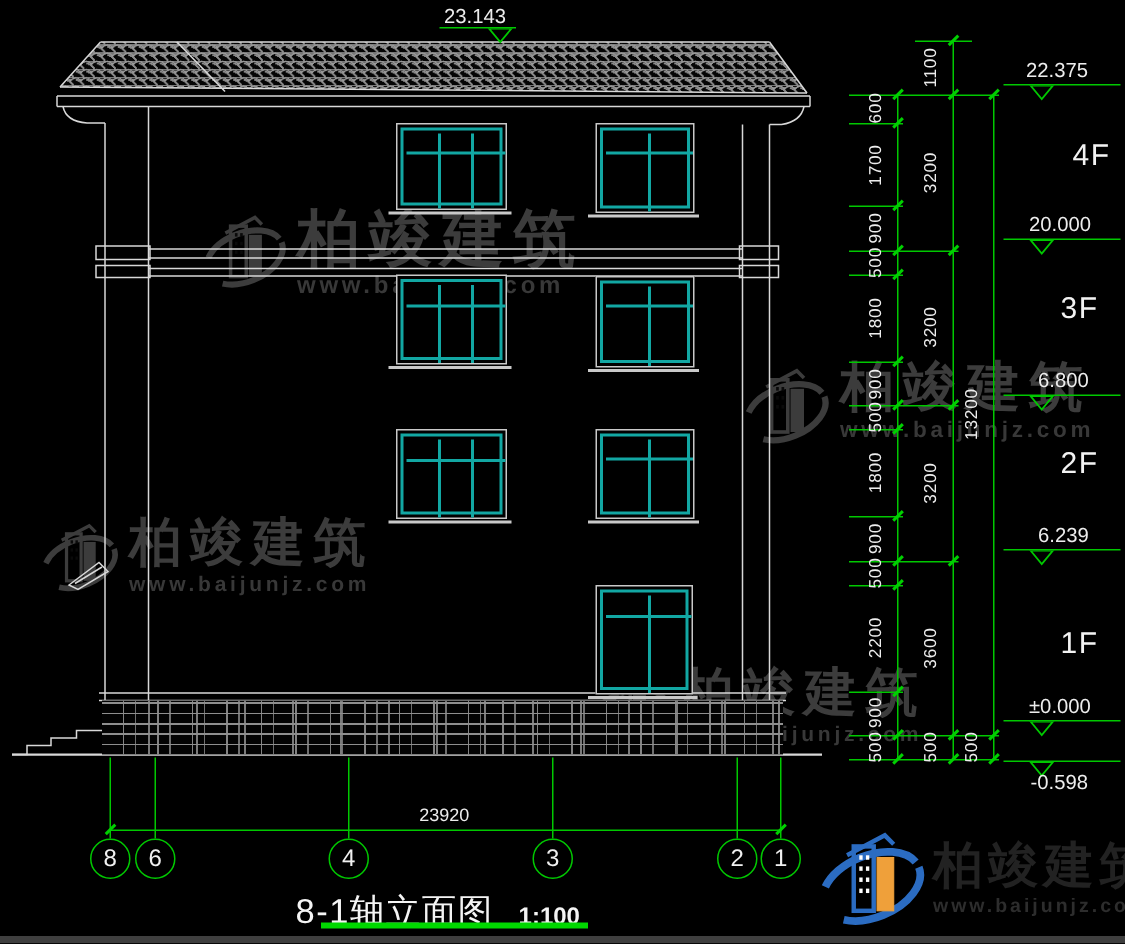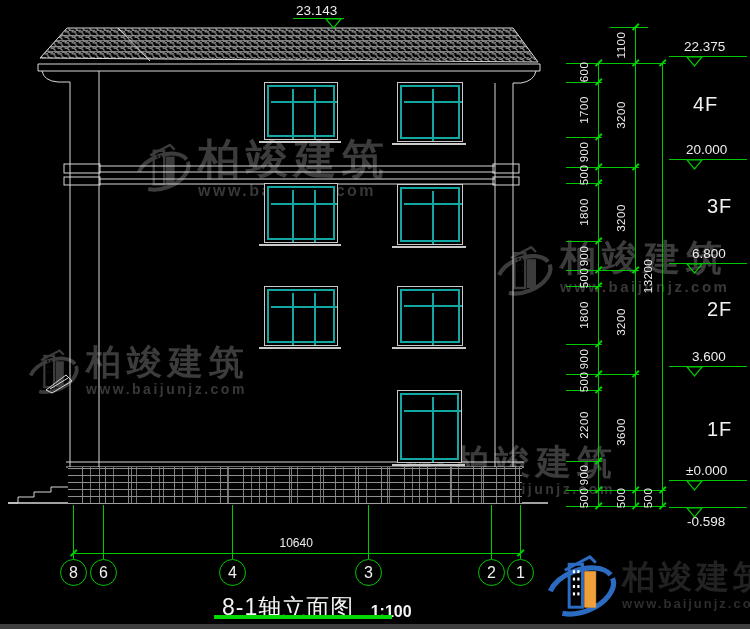--- a/index.html
+++ b/index.html
@@ -35,21 +35,21 @@
   .win{position:absolute;border:1.5px solid #c9c9c9;z-index:4;background:#000;}
   .win .inner{position:absolute;left:2px;top:2px;right:2px;bottom:2px;border:2px solid var(--cy);}
   .win .mull{position:absolute;background:var(--cy);}
   .sill{position:absolute;height:1.5px;background:#c9c9c9;z-index:4;}
   
   .wm{position:absolute;z-index:1;display:flex;align-items:flex-start;}
   .wm .txt{display:flex;flex-direction:column;margin-left:6px;}
   .wm .brand{font-weight:bold;color:#3c3c3c;line-height:1;letter-spacing:6px;white-space:nowrap;}
   .wm .url{font-weight:bold;color:#383838;letter-spacing:2.5px;white-space:nowrap;margin-top:2px;}
   
-  .titleblock{left:222px;top:592px;z-index:6;}
+  .titleblock{left:197px;top:592px;z-index:6;}
   .maintitle{color:#f4f4f4;font-size:23px;letter-spacing:1px;display:inline-block;vertical-align:bottom;}
   .titlescale{color:#f4f4f4;font-size:16px;font-weight:bold;margin-left:12px;display:inline-block;vertical-align:bottom;padding-bottom:2px;}
   .underline{left:214px;top:615px;width:178px;height:4px;background:#00d800;z-index:6;}
   
   .logo{left:544px;top:548px;z-index:9;display:flex;align-items:center;}
   .logo .txt{display:flex;flex-direction:column;margin-left:4px;}
   .logo .brand{font-weight:bold;color:#222;font-size:33px;line-height:1;letter-spacing:4px;white-space:nowrap;}
   .logo .url{font-weight:bold;color:#2d2d2d;font-size:13px;letter-spacing:2px;white-space:nowrap;margin-top:3px;}
 </style>
 </head>
@@ -267,36 +267,36 @@
       <div class="lvltext" style="left: 686px; top: 142px;">20.000</div>
       <div class="gline" style="left: 669px; top: 159px; width: 78px; height: 1px;"></div>
       <svg width="18" height="11" style="position: absolute; left: 686px; top: 160px; z-index: 5;">
         <path d="M1,0 L16,0 L8.5,9 Z" fill="none" stroke="#00c800" stroke-width="1.2"></path>
       </svg>
       <div class="lvltext" style="left: 692px; top: 246px;">6.800</div>
       <div class="gline" style="left: 669px; top: 263px; width: 78px; height: 1px;"></div>
       <svg width="18" height="11" style="position: absolute; left: 686px; top: 264px; z-index: 5;">
         <path d="M1,0 L16,0 L8.5,9 Z" fill="none" stroke="#00c800" stroke-width="1.2"></path>
       </svg>
-      <div class="lvltext" style="left: 692px; top: 349px;">3.600</div>
+      <div class="lvltext" style="left: 692px; top: 349px;">6.239</div>
       <div class="gline" style="left: 669px; top: 366px; width: 78px; height: 1px;"></div>
       <svg width="18" height="11" style="position: absolute; left: 686px; top: 367px; z-index: 5;">
         <path d="M1,0 L16,0 L8.5,9 Z" fill="none" stroke="#00c800" stroke-width="1.2"></path>
       </svg>
       <div class="lvltext" style="left: 686px; top: 463px;">±0.000</div>
       <div class="gline" style="left: 669px; top: 480px; width: 78px; height: 1px;"></div>
       <svg width="18" height="11" style="position: absolute; left: 686px; top: 481px; z-index: 5;">
         <path d="M1,0 L16,0 L8.5,9 Z" fill="none" stroke="#00c800" stroke-width="1.2"></path>
       </svg>
       <div class="lvltext" style="left: 687px; top: 514px;">-0.598</div>
       <div class="gline" style="left: 669px; top: 507px; width: 78px; height: 1px;"></div>
       <svg width="18" height="11" style="position: absolute; left: 686px; top: 508px; z-index: 5;">
         <path d="M1,0 L16,0 L8.5,9 Z" fill="none" stroke="#00c800" stroke-width="1.2"></path>
       </svg>
-      <div class="floorlabel" style="left: 693px; top: 93px;">4F</div>
+      <div class="floorlabel" style="left: 715px; top: 93px;">4F</div>
       <div class="floorlabel" style="left: 707px; top: 195px;">3F</div>
       <div class="floorlabel" style="left: 707px; top: 298px;">2F</div>
       <div class="floorlabel" style="left: 707px; top: 418px;">1F</div>
       <div class="win" style="left: 264px; top: 82px; width: 72px; height: 56px; --cy: #12a7a3;">
         <div class="inner">
           <div class="mull" style="left: 23.3333px; top: 2px; width: 2px; height: 50px;"></div>
           <div class="mull" style="left: 44.6667px; top: 2px; width: 2px; height: 50px;"></div>
           <div class="mull" style="left: 2px; top: 14.4px; width: 66px; height: 2px;"></div>
         </div>
       </div>
@@ -347,21 +347,21 @@
       <div class="sill" style="left: 392px; top: 464px; width: 73px;"></div>
       <div class="gline" style="left: 73px; top: 505px; width: 1px; height: 54px;"></div>
       <div class="gline" style="left: 103px; top: 505px; width: 1px; height: 54px;"></div>
       <div class="gline" style="left: 232px; top: 505px; width: 1px; height: 54px;"></div>
       <div class="gline" style="left: 368px; top: 505px; width: 1px; height: 54px;"></div>
       <div class="gline" style="left: 491px; top: 505px; width: 1px; height: 54px;"></div>
       <div class="gline" style="left: 520px; top: 505px; width: 1px; height: 54px;"></div>
       <div class="gline" style="left: 73px; top: 553px; width: 447px; height: 1px;"></div>
       <div class="tick" style="left: 69px; top: 552px;"></div>
       <div class="tick" style="left: 516px; top: 552px;"></div>
-      <div class="dimtext" style="left: 279.5px; top: 536px;">10640</div>
+      <div class="dimtext" style="left: 279.5px; top: 536px;">23920</div>
       <div class="bubble" style="left: 60px; top: 559px;">8</div>
       <div class="bubble" style="left: 90px; top: 559px;">6</div>
       <div class="bubble" style="left: 219px; top: 559px;">4</div>
       <div class="bubble" style="left: 355px; top: 559px;">3</div>
       <div class="bubble" style="left: 478px; top: 559px;">2</div>
       <div class="bubble" style="left: 507px; top: 559px;">1</div>
     </div>
 
   <div class="abs titleblock">
     <span class="maintitle">8-1轴立面图</span>

